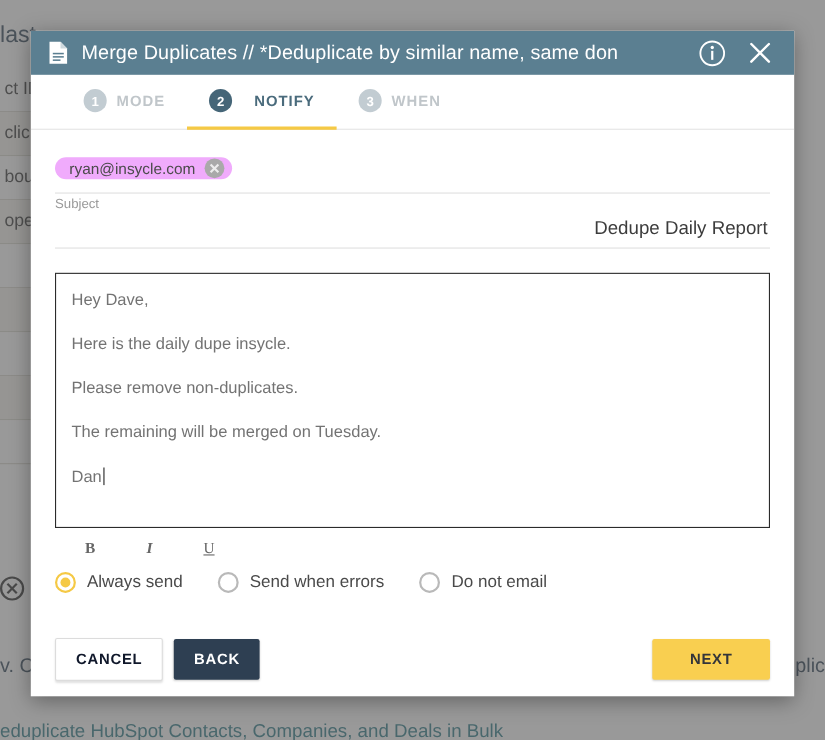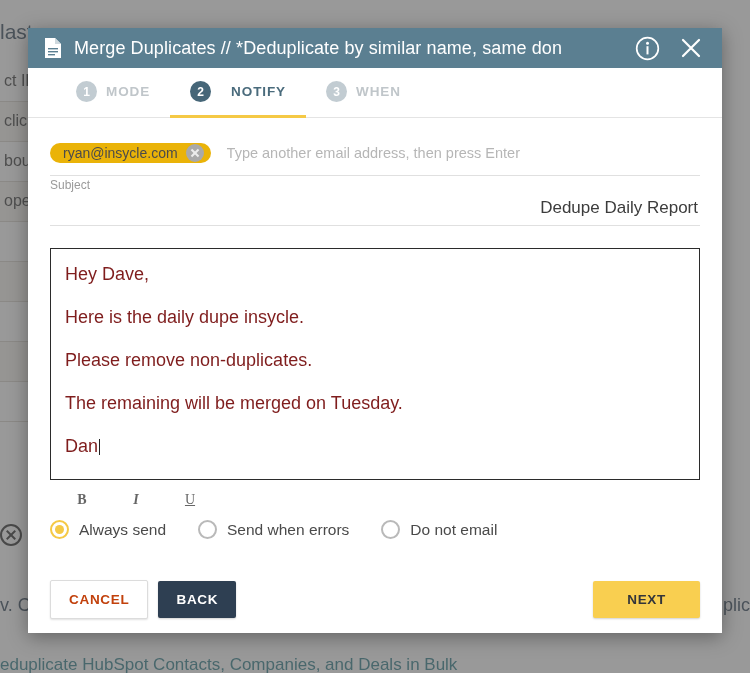--- a/index.html
+++ b/index.html
@@ -154,21 +154,21 @@
 
   
   #email-row {
     display: flex; align-items: center;
     height: 46px;
     border-bottom: 1px solid #e0e0e0;
     margin-top: 12px;
   }
   .chip {
     display: inline-flex; align-items: center; gap: 8px;
-    background: #eab308; border-radius: 16px;
+    background: #f0abfc; border-radius: 16px;
     height: 20px; padding: 0 7px 0 13px;
     font-size: 14px; color: #4b4b4b;
     flex: 0 0 auto;
   }
   .chip-x {
     width: 18px; height: 18px; border-radius: 50%;
     background: #a9a9a9; position: relative; cursor: pointer;
     flex: 0 0 auto;
   }
   .chip-x::before, .chip-x::after {
@@ -202,22 +202,22 @@
   
   #editor-wrap {
     margin-top: 22px;
     border: 1.5px solid #2b2b2b;
     height: 232px;
     padding: 16px 16px 8px 14px;
     overflow: hidden;
     background: #fff;
   }
   .editor-line {
-    font-size: 18px;
-    color: #7f1d1d;
+    font-size: 15px;
+    color: #737373;
     line-height: 1;
     margin-bottom: 25px;
     white-space: nowrap;
   }
   .editor-line:last-child { margin-bottom: 0; }
   .caret {
     display: inline-block;
     width: 1px; height: 16px;
     background: #222;
     vertical-align: -3px;
@@ -269,21 +269,21 @@
   }
   .btn {
     font-size: 13.5px; font-weight: bold;
     letter-spacing: 0.7px;
     border: none; cursor: pointer;
     padding: 11px 18px;
     font-family: "Liberation Sans", sans-serif;
     border-radius: 2px;
   }
   #btn-cancel {
-    background: #ffffff; color: #c2410c;
+    background: #ffffff; color: #0f172a;
     border: 1px solid #dcdcdc;
     box-shadow: 0 1px 2px rgba(0,0,0,0.12);
   }
   #btn-back {
     background: #2e3f52; color: #ffffff;
     margin-left: 10px;
     box-shadow: 0 1px 2px rgba(0,0,0,0.18);
   }
   #btn-next {
     background: #f9cf50; color: #33353a;
@@ -360,21 +360,20 @@
     </div>
   </div>
 
   <div id="modal-body">
 
     <div id="email-row">
       <span class="chip">
         <span>ryan@insycle.com</span>
         <span class="chip-x"></span>
       </span>
-      <input id="email-input" type="text" placeholder="Type another email address, then press Enter" style="">
     </div>
 
     <div id="subject-block">
       <div class="field-label">Subject</div>
       <input id="subject-input" type="text" value="Dedupe Daily Report" style="">
     </div>
 
     <div id="editor-wrap">
       <div class="editor-line">Hey Dave,</div>
       <div class="editor-line">Here is the daily dupe insycle.</div>

